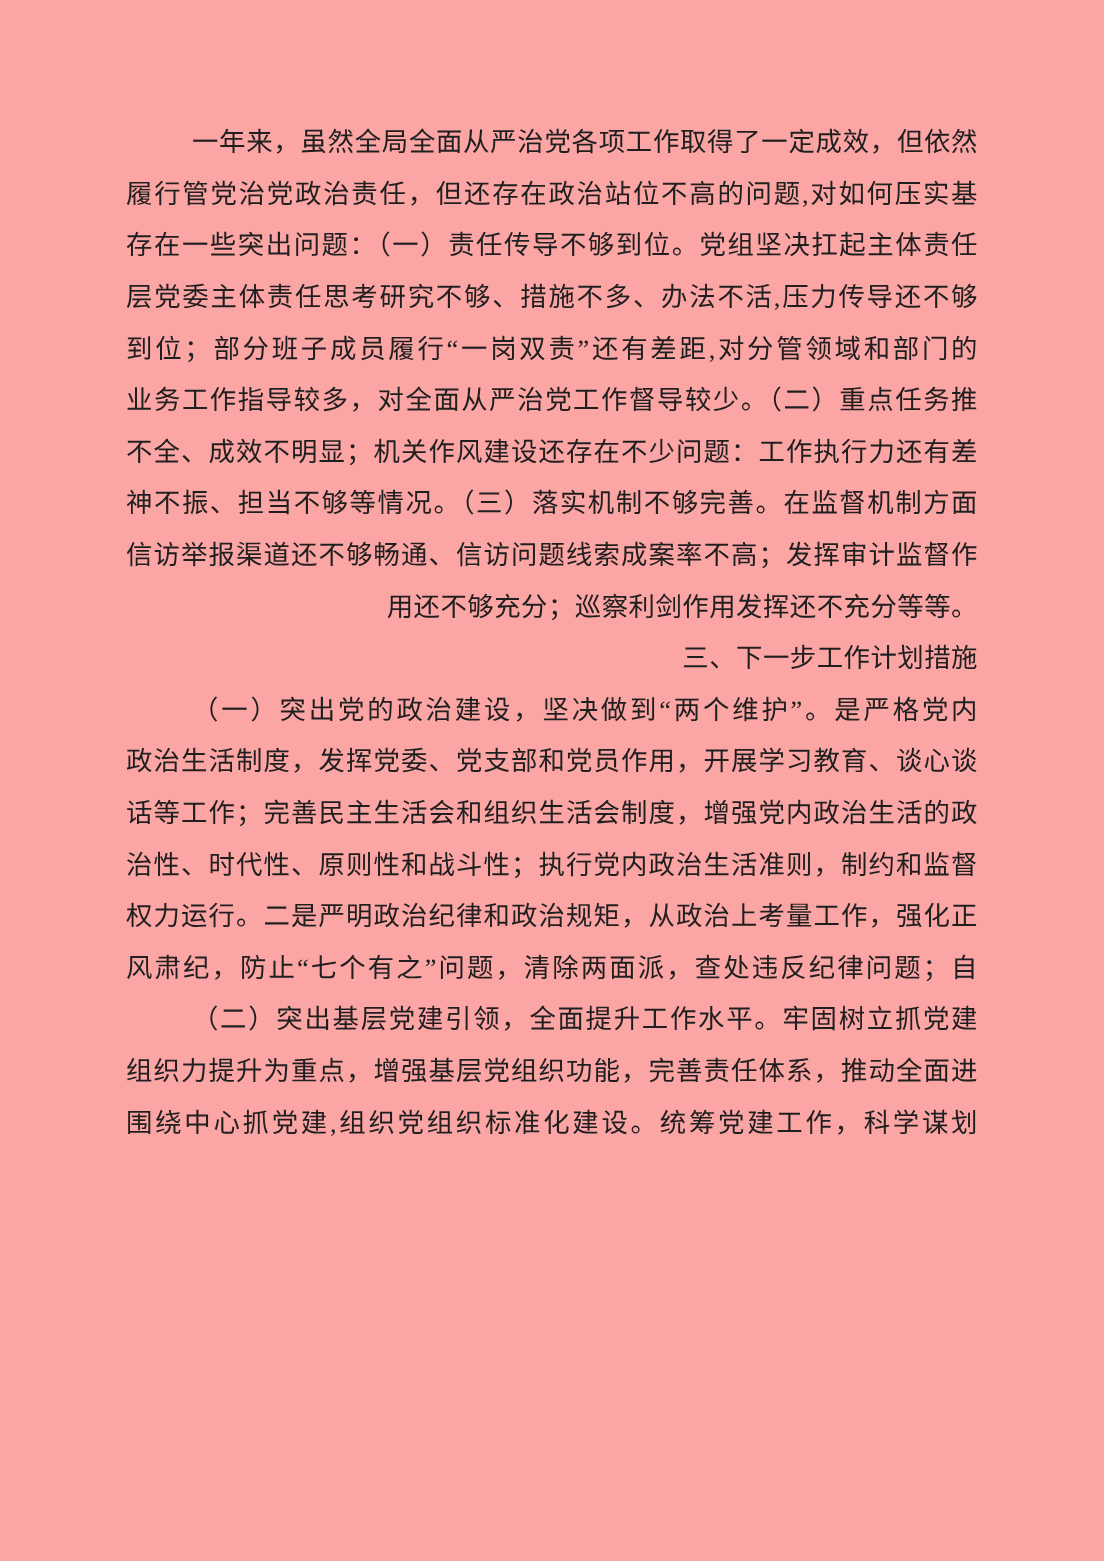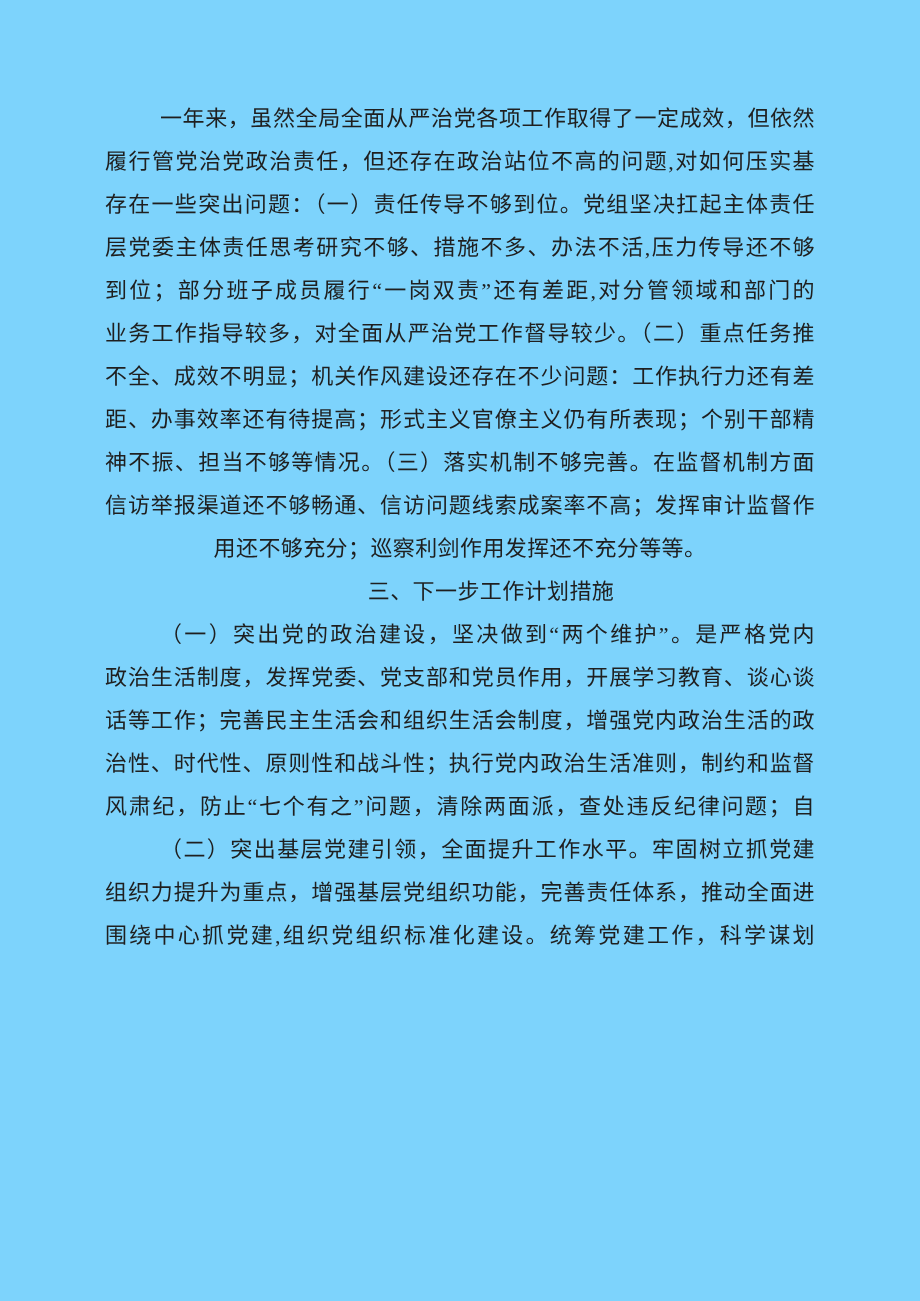--- a/index.html
+++ b/index.html
@@ -5,36 +5,36 @@
   html, body {
     margin: 0;
     padding: 0;
     background: #ffffff;
   }
   .page {
     position: relative;
     width: 920px;
     height: 1301px;
     box-sizing: border-box;
-    background: #7dd3fc;
+    background: #fca5a5;
     padding: 97px 105px 0 105px;
     overflow: hidden;
     font-family: "Liberation Serif", "DejaVu Serif", serif;
     color: #1f1f1f;
   }
   .para {
     margin: 0;
     padding: 0;
   }
   .line {
     height: 43px;
     line-height: 43px;
     font-size: 22px;
     letter-spacing: 0.4px;
-    text-align: center;
+    text-align: right;
     white-space: normal;
     overflow: visible;
   }
   
   .line.jfull {
     text-align: justify;
     text-align-last: justify;
   }
   
   .line.indent {
@@ -51,35 +51,35 @@
 <div class="page">
 
   <div class="para">
     <div class="line indent jfull">一年来，虽然全局全面从严治党各项工作取得了一定成效，但依然</div>
     <div class="line jfull">履行管党治党政治责任，但还存在政治站位不高的问题,对如何压实基</div>
     <div class="line jfull">存在一些突出问题：（一）责任传导不够到位。党组坚决扛起主体责任</div>
     <div class="line jfull">层党委主体责任思考研究不够、措施不多、办法不活,压力传导还不够</div>
     <div class="line jfull">到位；部分班子成员履行“一岗双责”还有差距,对分管领域和部门的</div>
     <div class="line jfull">业务工作指导较多，对全面从严治党工作督导较少。（二）重点任务推</div>
     <div class="line jfull">不全、成效不明显；机关作风建设还存在不少问题：工作执行力还有差</div>
-    <div class="line jfull">距、办事效率还有待提高；形式主义官僚主义仍有所表现；个别干部精</div>
     <div class="line jfull">神不振、担当不够等情况。（三）落实机制不够完善。在监督机制方面</div>
     <div class="line jfull">信访举报渠道还不够畅通、信访问题线索成案率不高；发挥审计监督作</div>
     <div class="line">用还不够充分；巡察利剑作用发挥还不充分等等。</div>
   </div>
 
   <div class="para">
     <div class="line h-indent">三、下一步工作计划措施</div>
   </div>
 
   <div class="para">
     <div class="line indent jfull">（一）突出党的政治建设，坚决做到“两个维护”。是严格党内</div>
     <div class="line jfull">政治生活制度，发挥党委、党支部和党员作用，开展学习教育、谈心谈</div>
     <div class="line jfull">话等工作；完善民主生活会和组织生活会制度，增强党内政治生活的政</div>
     <div class="line jfull">治性、时代性、原则性和战斗性；执行党内政治生活准则，制约和监督</div>
+    <div class="line jfull">权力运行。二是严明政治纪律和政治规矩，从政治上考量工作，强化正</div>
     <div class="line jfull">风肃纪，防止“七个有之”问题，清除两面派，查处违反纪律问题；自</div>
   </div>
 
   <div class="para">
     <div class="line indent jfull">（二）突出基层党建引领，全面提升工作水平。牢固树立抓党建</div>
     <div class="line jfull">组织力提升为重点，增强基层党组织功能，完善责任体系，推动全面进</div>
     <div class="line jfull">围绕中心抓党建,组织党组织标准化建设。统筹党建工作，科学谋划</div>
   </div>
 
 </div>

